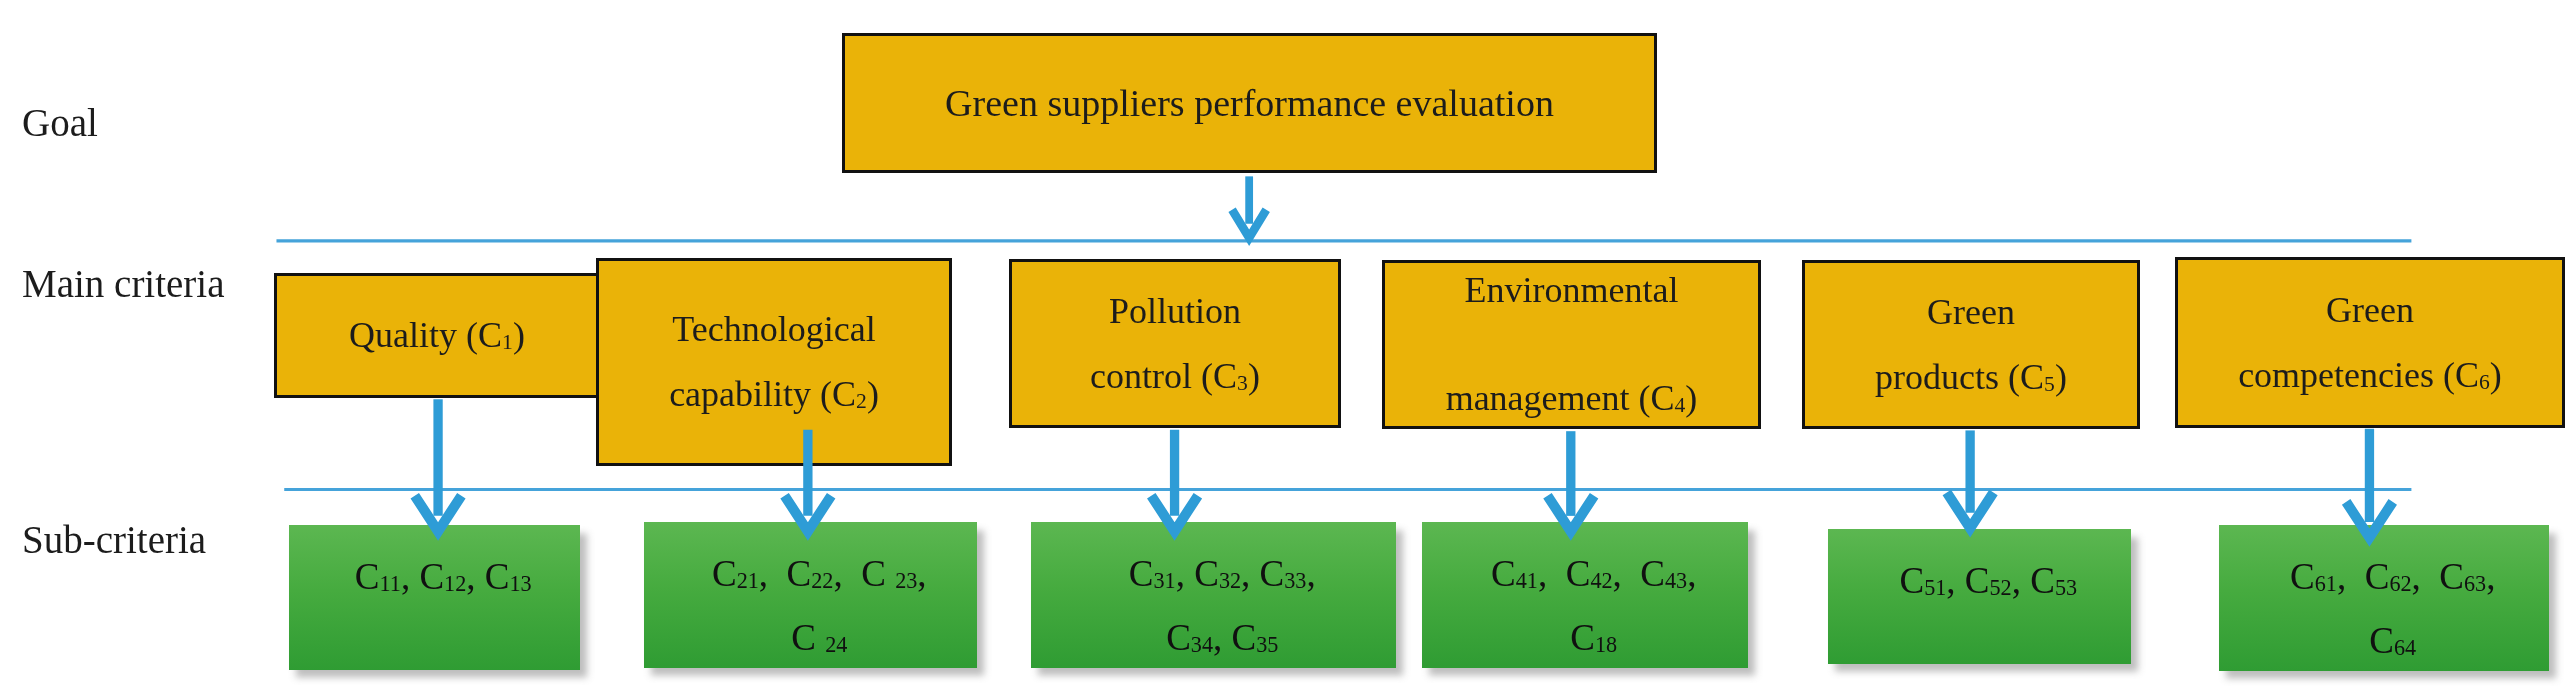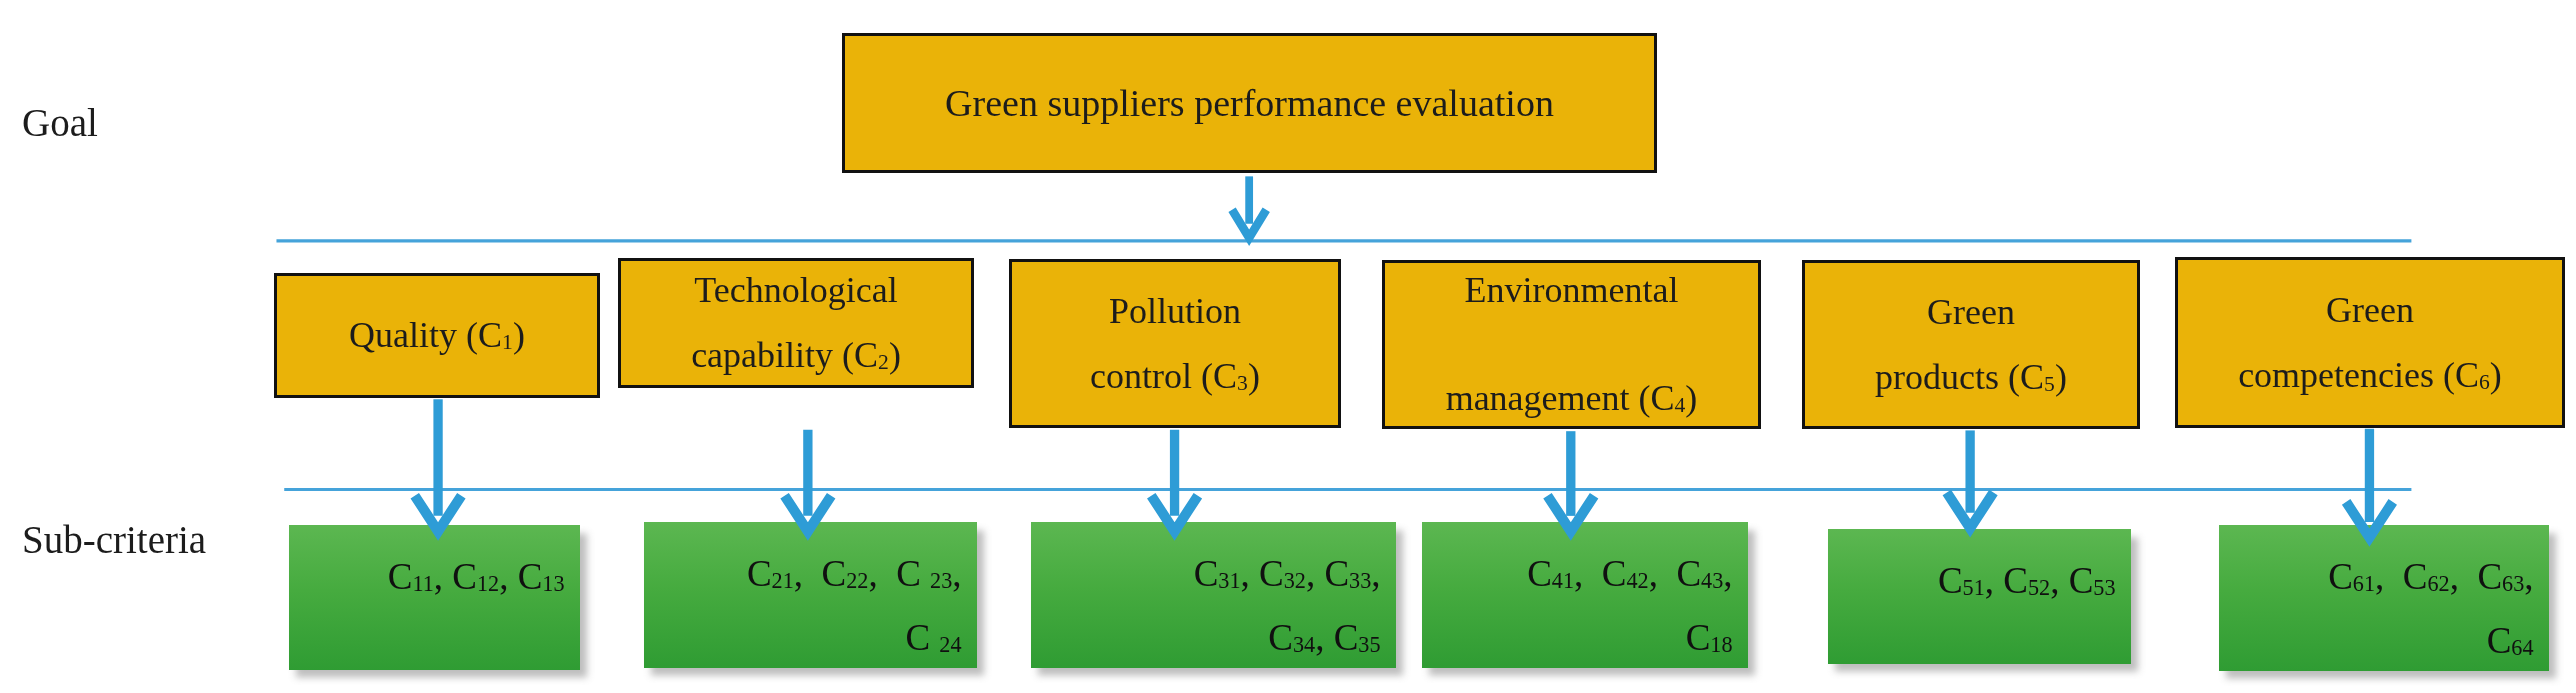--- a/index.html
+++ b/index.html
@@ -35,34 +35,34 @@
     display:flex;flex-direction:column;justify-content:center;
     text-align:center;
     font-size:36px;line-height:1.8;
     box-sizing:border-box;
   }
   .goal-box{
     left:842px;top:33px;width:815px;height:140px;
     font-size:38px;
   }
   .mc1{left:274px;top:273px;width:326px;height:125px;}
-  .mc2{left:618px;top:258px;width:356px;height:130px;text-align:center;}
+  .mc2{left:596px;top:258px;width:356px;height:208px;text-align:center;}
   .mc3{left:1009px;top:259px;width:332px;height:169px;}
   .mc4{left:1382px;top:260px;width:379px;height:169px;gap:43px;}
   .mc5{left:1802px;top:260px;width:338px;height:169px;}
   .mc6{left:2175px;top:257px;width:390px;height:171px;}
 
   .green-box{
     position:absolute;
     background:linear-gradient(180deg,var(--green-top) 0%,#46ab3f 45%,var(--green-bottom) 100%);
     box-shadow:7px 7.8px 7px rgba(110,110,110,0.45);
     box-sizing:border-box;
     padding:20px 15.5px 0 33px;
     font-size:37px;line-height:1.72;
-    text-align:right;color:#101010;
+    text-align:center;color:#101010;
     white-space:pre-wrap;
   }
   .sc1{left:289px;top:525px;width:291px;height:145px;}
   .sc2{left:644px;top:522px;width:333px;height:146px;}
   .sc3{left:1011px;top:522px;width:365px;height:146px;margin-left:20px;}
   .sc4{left:1422px;top:522px;width:326px;height:146px;}
   .sc5{left:1828px;top:529px;width:303px;height:135px;}
   .sc6{left:2219px;top:525px;width:330px;height:146px;}
 
   sub{
@@ -85,20 +85,21 @@
   .head-main{stroke-width:13;}
   .shaft-goal{stroke-width:10;}
   .head-goal{stroke-width:11;}
 </style>
 </head>
 <body>
 
 <div class="canvas">
 
   <div class="row-label label-goal">Goal</div>
+  <div class="row-label label-main">Main criteria</div>
   <div class="row-label label-sub">Sub-criteria</div>
 
   <div class="white-box goal-box">
     <span>Green suppliers performance evaluation</span>
   </div>
 
   <div class="white-box mc1">
       <div class="rt-line"><span>Quality (C</span><sub>1</sub><span>)</span></div>
     </div>
   <div class="white-box mc2">

